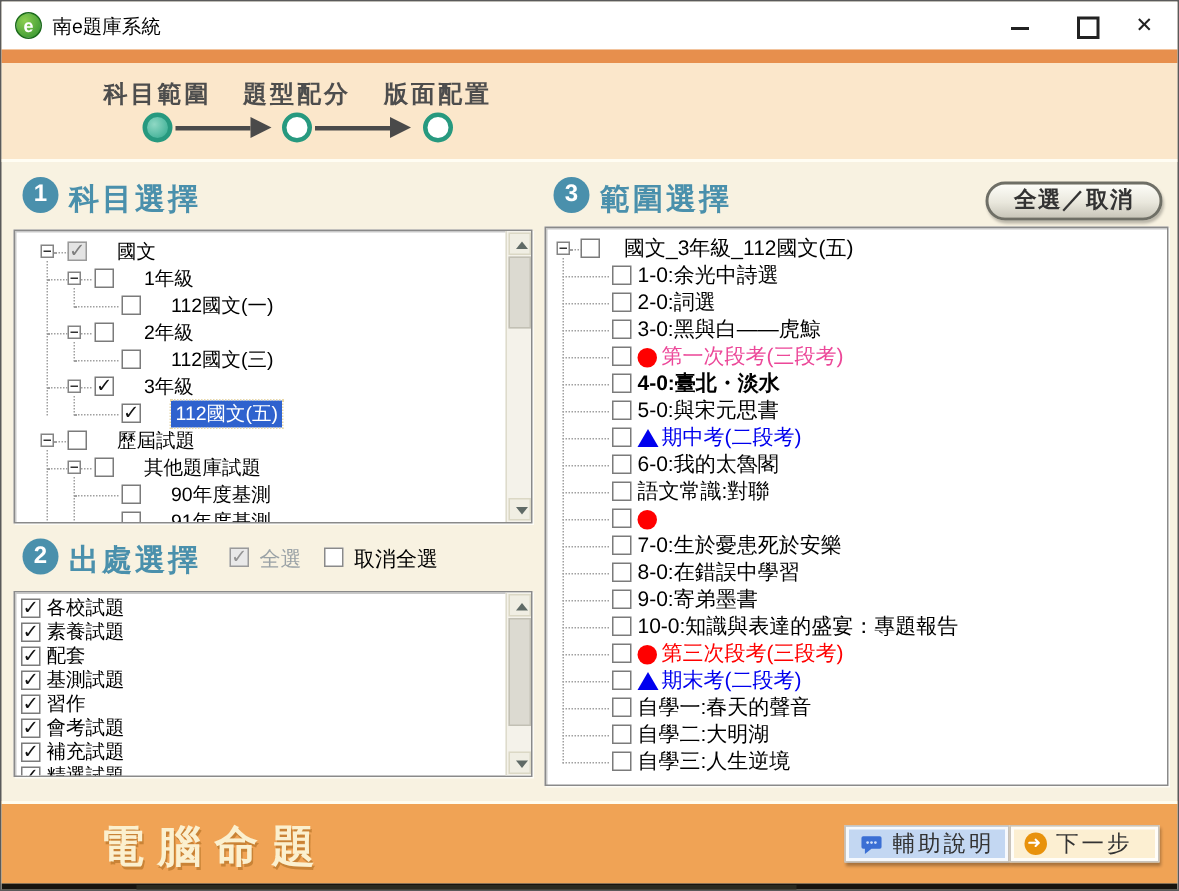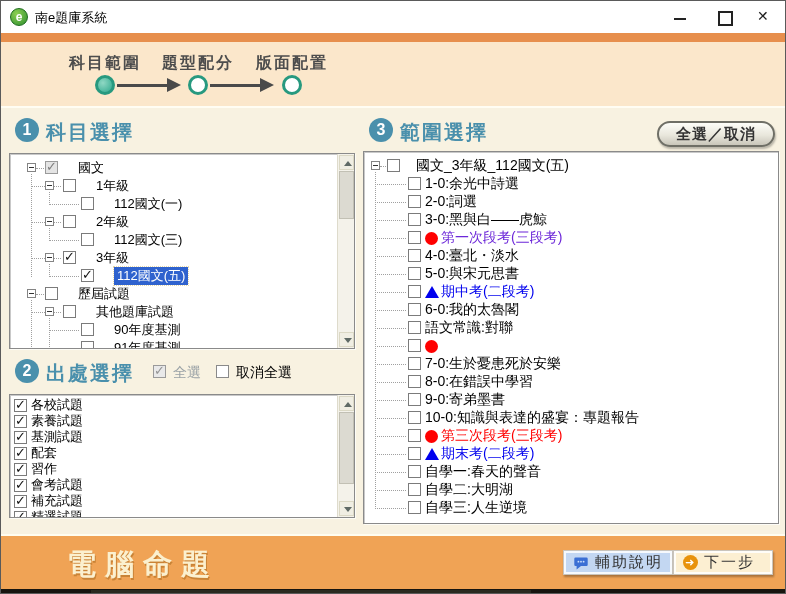--- a/index.html
+++ b/index.html
@@ -230,25 +230,25 @@
         <div class="lrow">
           <span class="cbox ck"></span>
           <span class="llabel">各校試題</span>
         </div>
         <div class="lrow">
           <span class="cbox ck"></span>
           <span class="llabel">素養試題</span>
         </div>
         <div class="lrow">
           <span class="cbox ck"></span>
+          <span class="llabel">配套</span>
+        </div>
+        <div class="lrow">
+          <span class="cbox ck"></span>
           <span class="llabel">基測試題</span>
-        </div>
-        <div class="lrow">
-          <span class="cbox ck"></span>
-          <span class="llabel">配套</span>
         </div>
         <div class="lrow">
           <span class="cbox ck"></span>
           <span class="llabel">習作</span>
         </div>
         <div class="lrow">
           <span class="cbox ck"></span>
           <span class="llabel">會考試題</span>
         </div>
         <div class="lrow">
@@ -294,23 +294,23 @@
         </div>
         <div class="trow" style="top: 58px; height: 18px;">
           <span class="stub" style="left: 10px; width: 31px;"></span>
           <span class="cbox" style="left: 43px;"></span>
           <span class="tlabel" style="left: 60px;">3-0:黑與白——虎鯨</span>
         </div>
         <div class="trow" style="top: 76px; height: 18px;">
           <span class="stub" style="left: 10px; width: 31px;"></span>
           <span class="cbox" style="left: 43px;"></span>
           <span class="m-circle" style="left: 60px; background: rgb(255, 0, 0);"></span>
-          <span class="tlabel" style="left: 76px; color: #6d28d9;">第一次段考(三段考)</span>
-        </div>
-        <div class="trow" style="top: 94px; height: 18px;">
+          <span class="tlabel" style="left: 76px; color: #ec4899;">第一次段考(三段考)</span>
+        </div>
+        <div class="trow" style="top: 94px; height: 18px; font-weight: bold;">
           <span class="stub" style="left: 10px; width: 31px;"></span>
           <span class="cbox" style="left: 43px;"></span>
           <span class="tlabel" style="left: 60px;">4-0:臺北・淡水</span>
         </div>
         <div class="trow" style="top: 112px; height: 18px;">
           <span class="stub" style="left: 10px; width: 31px;"></span>
           <span class="cbox" style="left: 43px;"></span>
           <span class="tlabel" style="left: 60px;">5-0:與宋元思書</span>
         </div>
         <div class="trow" style="top: 130px; height: 18px;">

